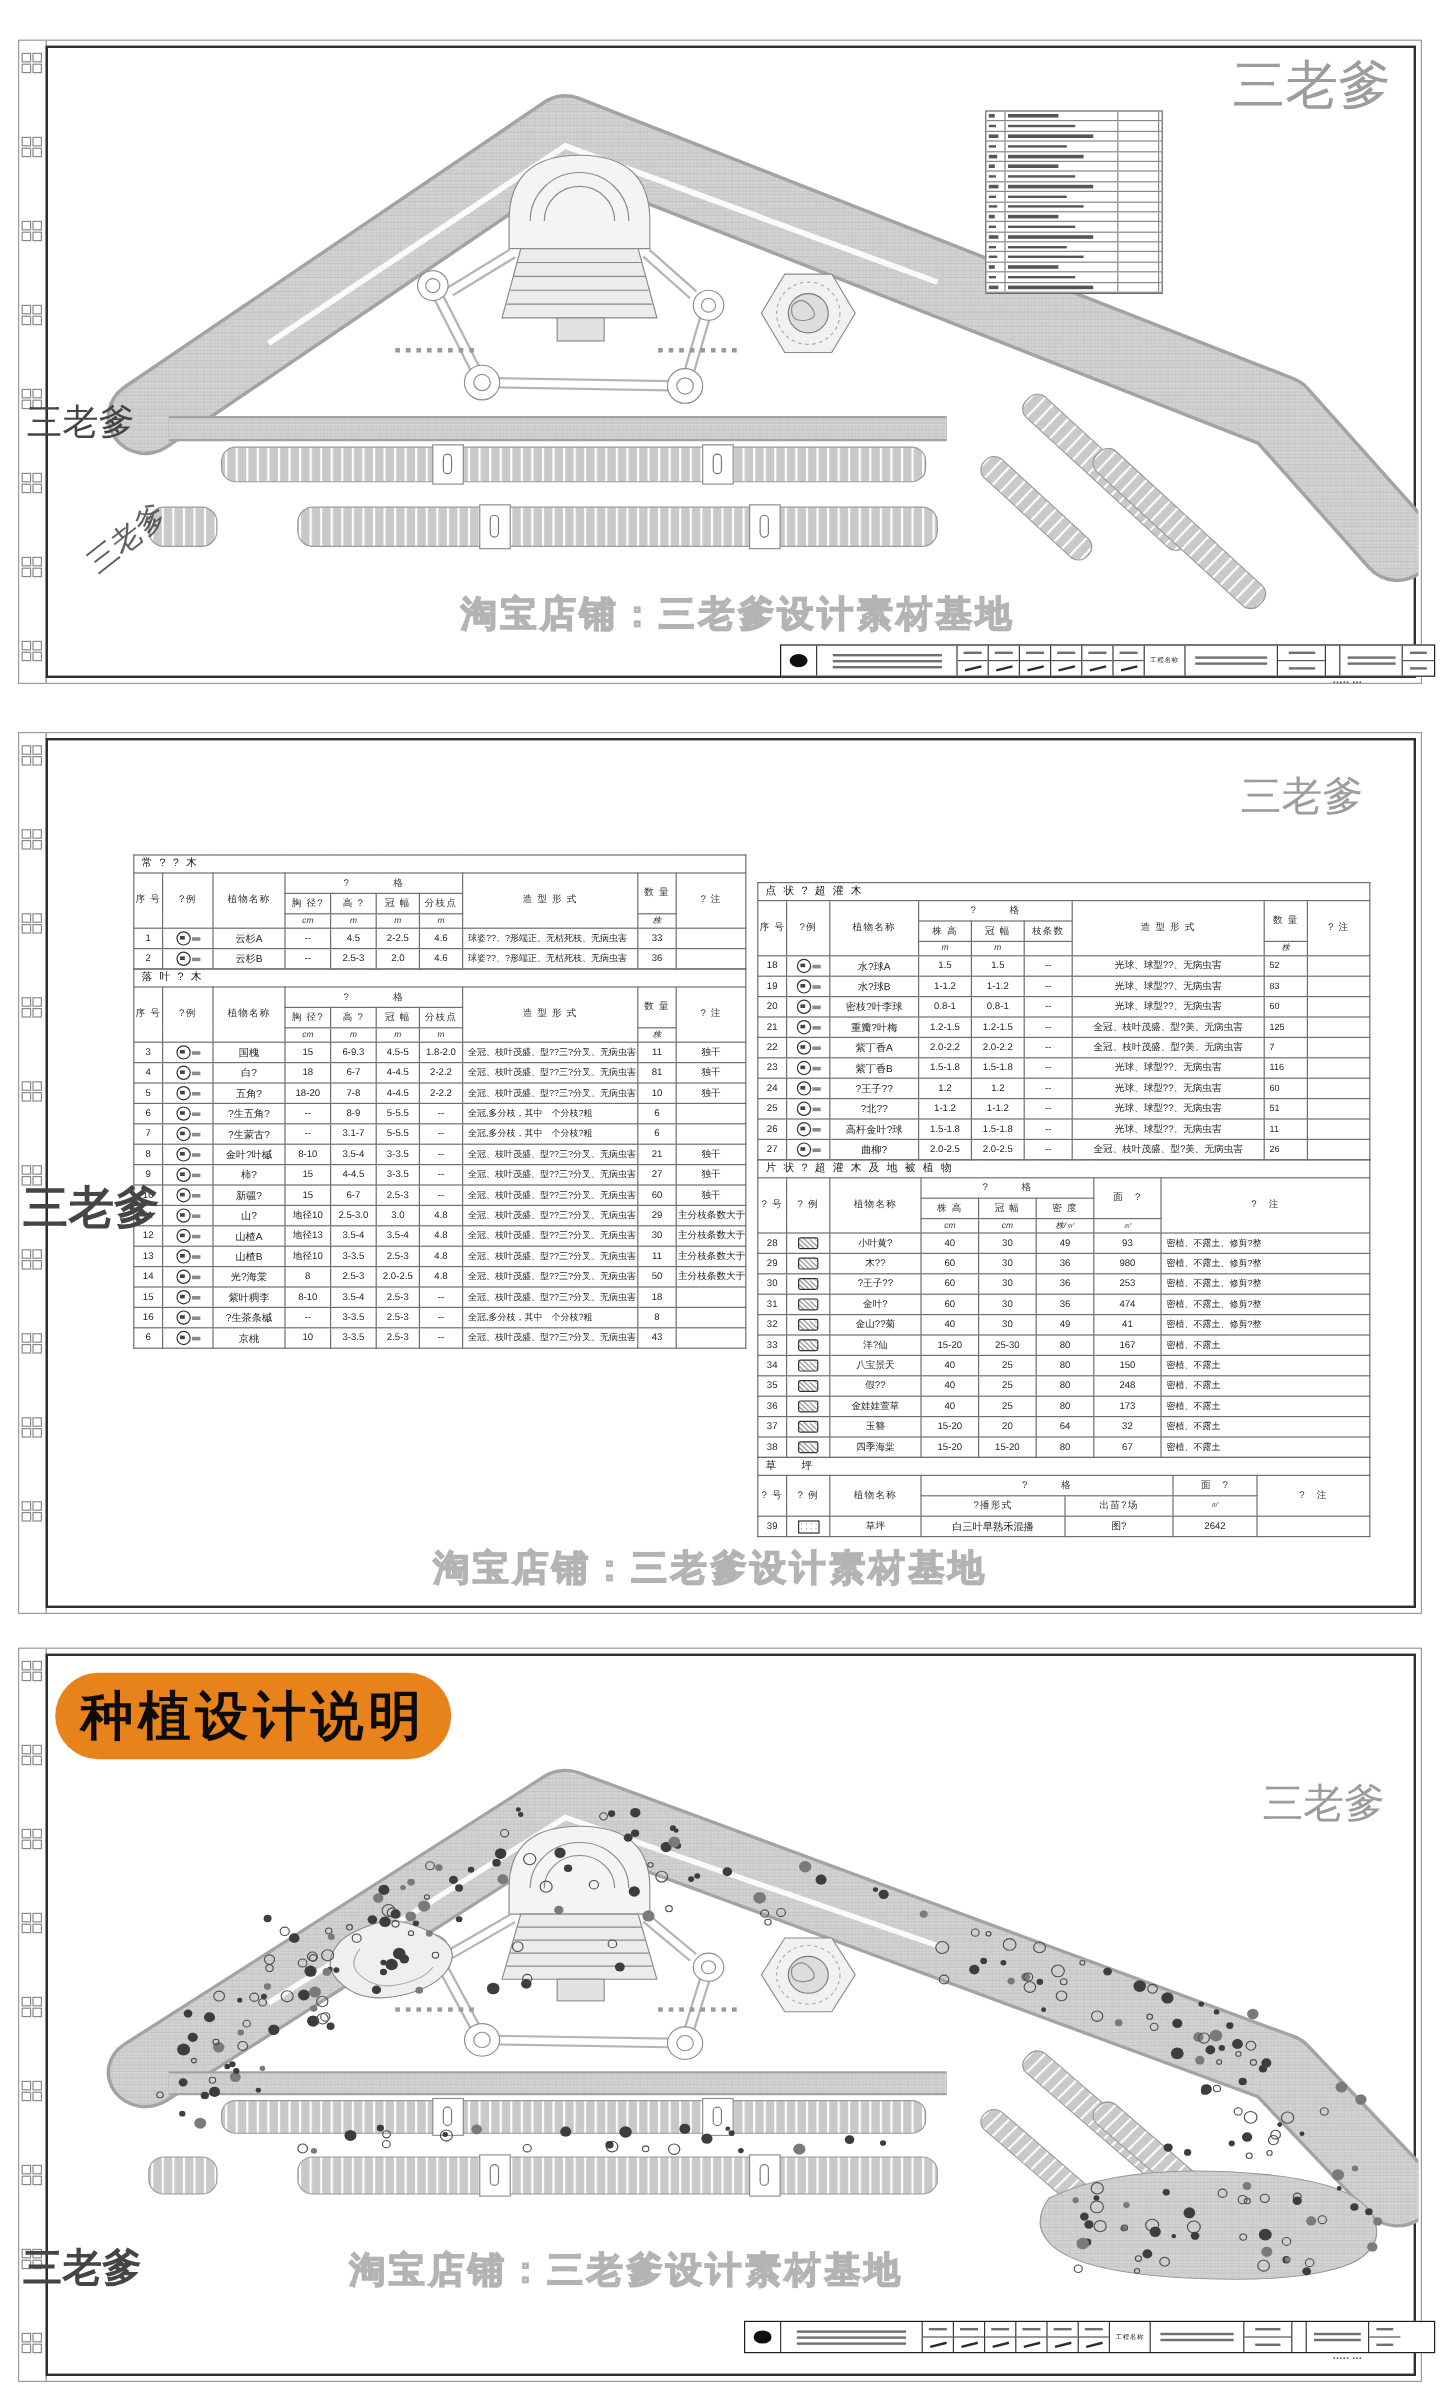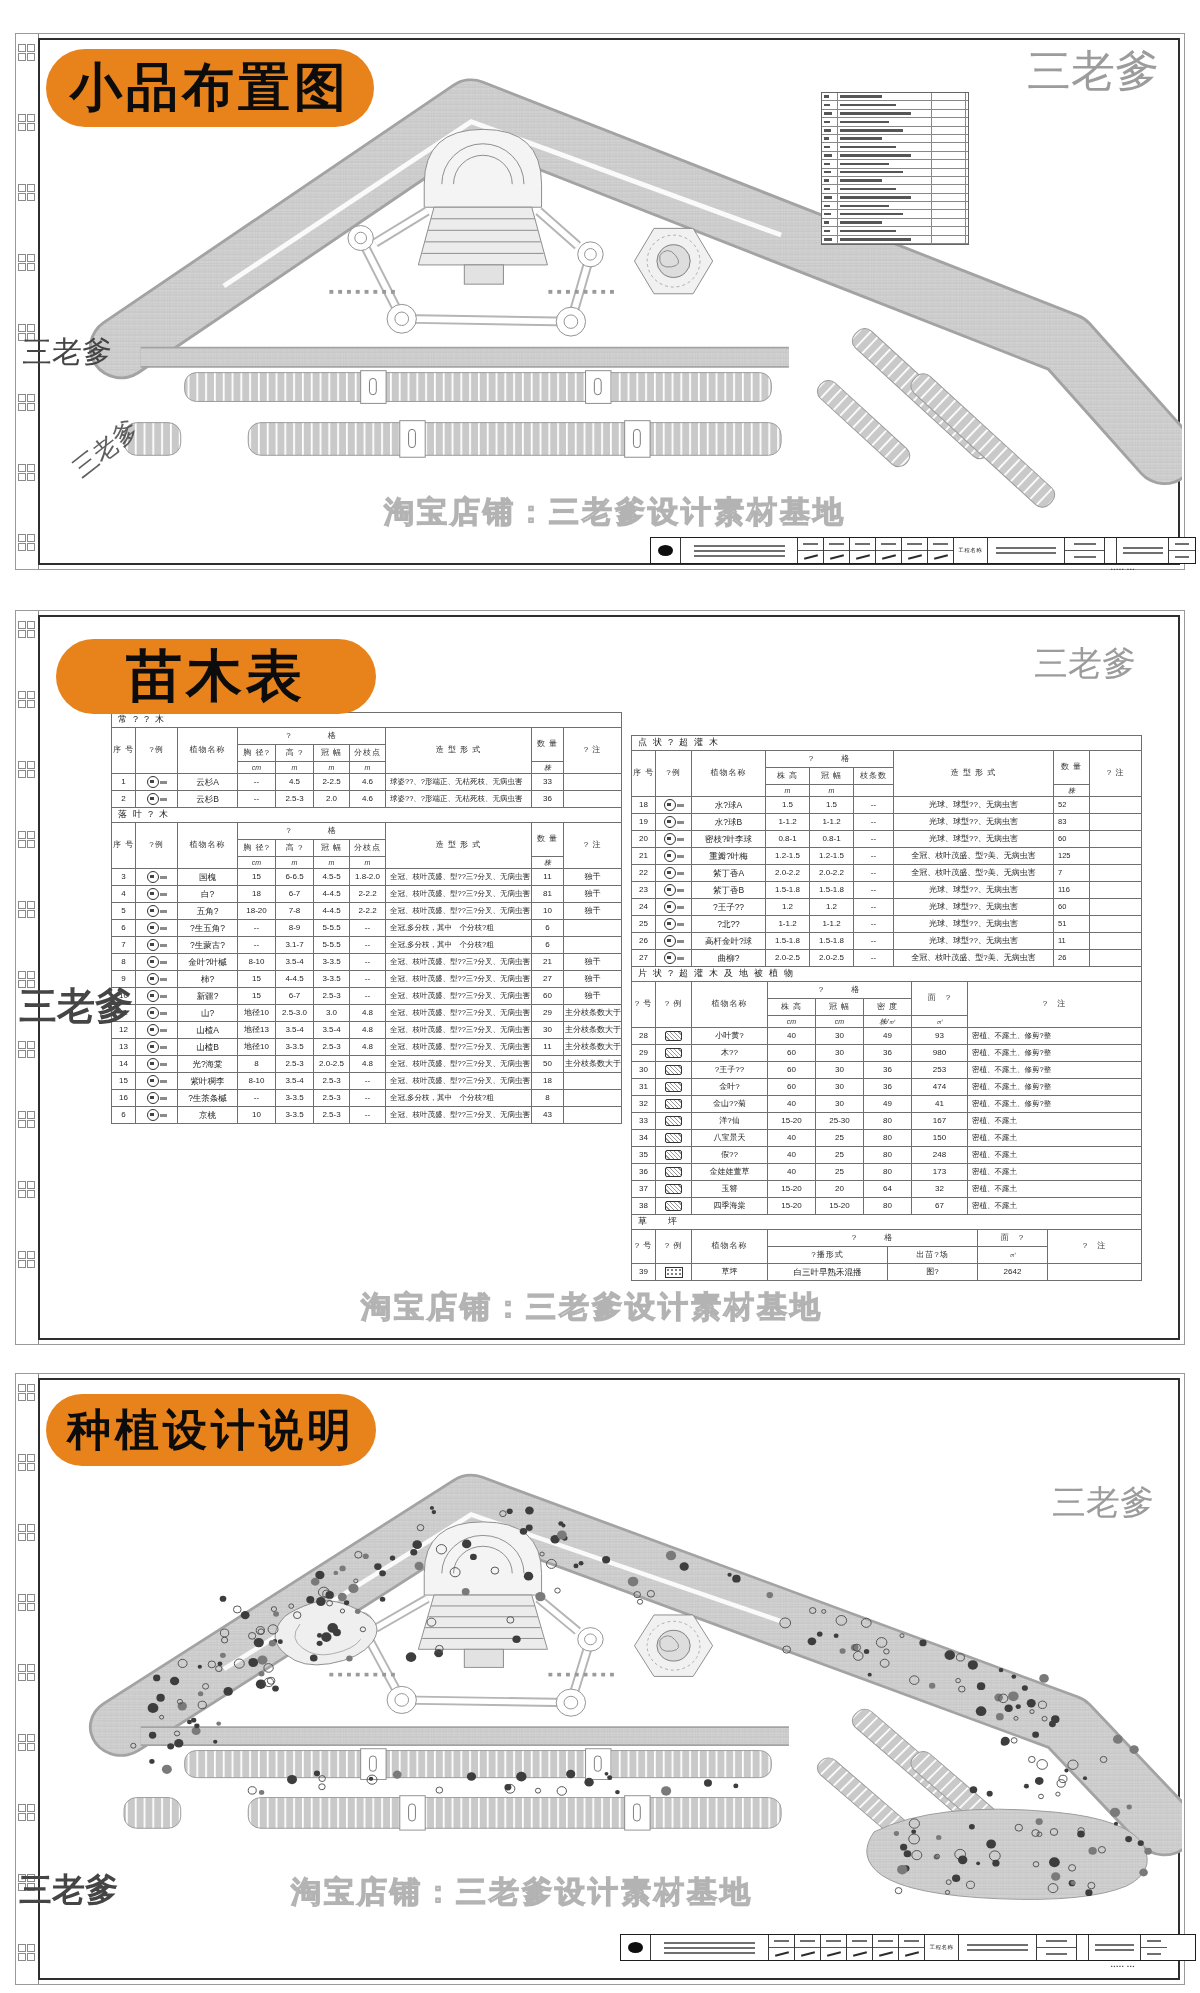--- a/index.html
+++ b/index.html
@@ -164,23 +164,20 @@
         <rect x="334" y="262" width="4" height="4"></rect>
         <rect x="558" y="262" width="4" height="4"></rect>
         <rect x="343" y="262" width="4" height="4"></rect>
         <rect x="567" y="262" width="4" height="4"></rect>
         <rect x="352" y="262" width="4" height="4"></rect>
         <rect x="576" y="262" width="4" height="4"></rect>
         <rect x="361" y="262" width="4" height="4"></rect>
         <rect x="585" y="262" width="4" height="4"></rect>
       </g>
     </svg>
-  <div class="pill" style="left:30px;top:15px;width:328px;height:78px;font-size:52px;">
-    <span>小品布置图</span>
-  </div>
   <div class="wm-brand" style="right:25px;top:8px;font-size:44px;">三老爹</div>
   <div class="wm-brand wm-dark" style="left:6px;top:298px;font-size:30px;">三老爹</div>
   <div class="wm-brand wm-dark" style="left:52px;top:398px;font-size:25px;transform:rotate(-38deg);opacity:.85;">三老爹</div>
   <div class="wm-shop" style="left:368px;top:458px;">淘宝店铺：三老爹设计素材基地</div>
   <div class="legend" id="legend1" style="left:805px;top:58px;width:146px;">
       <div class="lg-row">
         <div class="lg-cell" style="width: 16px;">
           <div class="lg-bar" style="width: 4.8px;"></div>
         </div>
         <div class="lg-cell" style="width: 94px;">
@@ -468,23 +465,20 @@
       <div class="sb-box" style="left: 2px; top: 570px;"></div>
       <div class="sb-box" style="left: 11px; top: 570px;"></div>
       <div class="sb-box" style="left: 2px; top: 579px;"></div>
       <div class="sb-box" style="left: 11px; top: 579px;"></div>
       <div class="sb-box" style="left: 2px; top: 640px;"></div>
       <div class="sb-box" style="left: 11px; top: 640px;"></div>
       <div class="sb-box" style="left: 2px; top: 649px;"></div>
       <div class="sb-box" style="left: 11px; top: 649px;"></div>
     </div>
   <div class="frame"></div>
-  <div class="pill" style="left:40px;top:28px;width:320px;height:75px;font-size:56px;">
-    <span>苗木表</span>
-  </div>
   <div class="wm-brand" style="right:48px;top:30px;font-size:34px;">三老爹</div>
   <div class="wm-brand wm-dark" style="left:3px;top:370px;font-size:38px;font-weight:700;">三老爹</div>
   <div class="ntwrap" id="tblLeft" style="left:95px;top:102px;width:510px;">
       <table class="nt">
         <colgroup>
           <col style="width: 24px;">
           <col style="width: 42px;">
           <col style="width: 60px;">
           <col style="width: 38px;">
           <col style="width: 38px;">
@@ -583,21 +577,21 @@
             <td class="unit">m</td>
             <td class="unit">m</td>
             <td class="unit">m</td>
             <td class="unit">株</td>
           </tr>
           <tr>
             <td>3</td>
             <td><span class="ico-c"></span><span class="ico-tail"></span></td>
             <td class="nm">国槐</td>
             <td>15</td>
-            <td>6-6.5</td>
+            <td>6-9.3</td>
             <td>4.5-5</td>
             <td>1.8-2.0</td>
             <td class="frm">全冠、枝叶茂盛、型??三?分叉、无病虫害</td>
             <td>11</td>
             <td>独干</td>
           </tr>
           <tr>
             <td>4</td>
             <td><span class="ico-c"></span><span class="ico-tail"></span></td>
             <td class="nm">白?</td>

